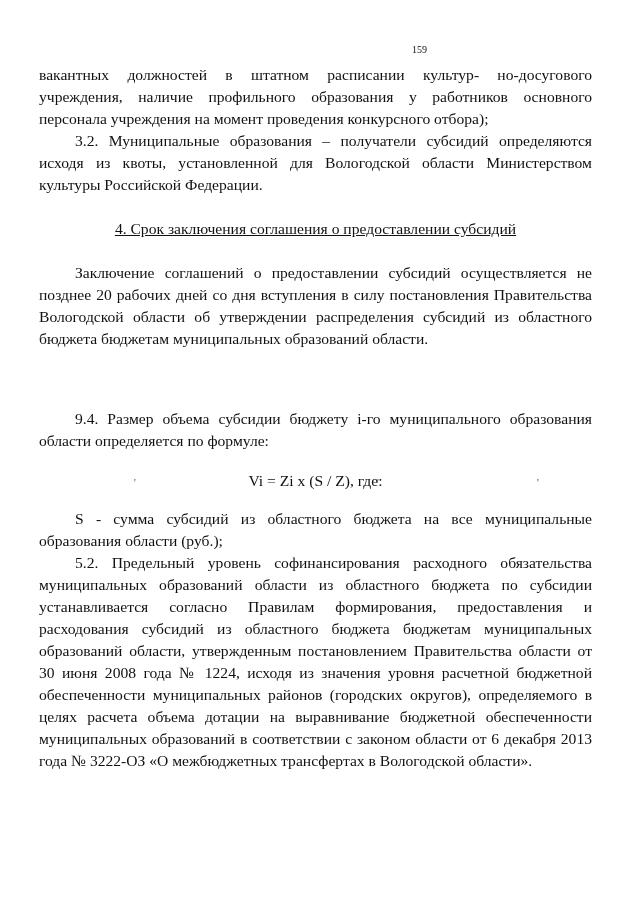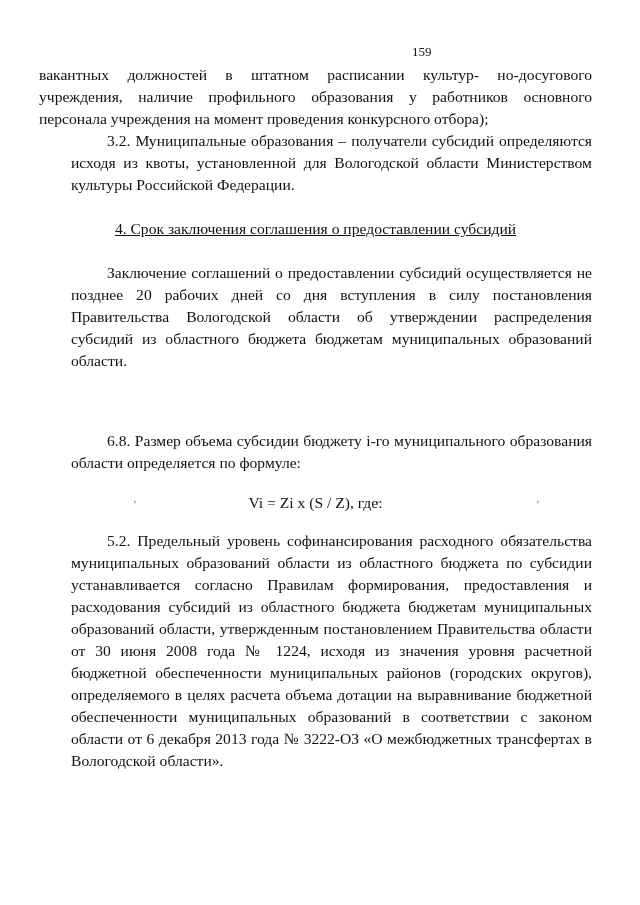--- a/index.html
+++ b/index.html
@@ -1,22 +1,22 @@
 <!DOCTYPE html>
 <html><head>
 <meta charset="utf-8">
 <style>
   html, body { margin: 0; padding: 0; background: #ffffff; }
   body { width: 640px; height: 905px; position: relative; overflow: hidden;
          font-family: "Liberation Serif", "DejaVu Serif", serif; color: #111; }
-  .page-num { position: absolute; left: 412px; top: 44px; font-size: 13px; }
+  .page-num { position: absolute; left: 412px; top: 44px; font-size: 10px; }
   .content { position: absolute; left: 39px; top: 64px; width: 553px;
              font-size: 15.6px; line-height: 22px; }
   p { margin: 0; text-align: justify; text-align-last: left; }
-  .ind { text-indent: 36px; margin-left: 32px; }
+  .ind { text-indent: 36px; }
   .heading { text-align: center; text-align-last: center; text-decoration: underline; }
   .formula-line { position: relative; height: 20px; text-align: center; text-align-last: center; }
   .tick { position: absolute; top: 2px; font-size: 10px; color: #333; }
   .gap-s { height: 18px; }
   .gap-m { height: 22px; }
   .gap-l { height: 36px; }
 </style>
 </head>
 <body>
 
@@ -28,26 +28,27 @@
 
   <div class="gap-m"></div>
   <p class="heading">4. Срок заключения соглашения о предоставлении субсидий</p>
   <div class="gap-m"></div>
 
   <p class="ind">Заключение соглашений о предоставлении субсидий осуществляется не позднее 20 рабочих дней со дня вступления в силу постановления Правительства Вологодской области об утверждении распределения субсидий из областного бюджета бюджетам муниципальных образований области.</p>
 
   <div class="gap-l"></div>
   <div class="gap-m"></div>
 
-  <p class="ind">6.8. Размер объема субсидии бюджету i-го муниципального образования области определяется по формуле:</p>
+  <p class="ind">9.4. Размер объема субсидии бюджету i-го муниципального образования области определяется по формуле:</p>
   <div class="gap-s"></div>
 
   <div class="formula-line">
     <span class="tick" style="left:-44px">'</span>
     <span class="tick" style="left:95px">'</span>
     <span>Vi = Zi x (S / Z), где:</span>
     <span class="tick" style="left:338px">'</span>
     <span class="tick" style="left:498px">'</span>
   </div>
   <div class="gap-s"></div>
 
+  <p class="ind">S - сумма субсидий из областного бюджета  на все муниципальные образования области (руб.);</p>
   <p class="ind">5.2. Предельный уровень софинансирования расходного обязательства муниципальных образований области из областного бюджета по субсидии устанавливается согласно Правилам формирования, предоставления и расходования субсидий из областного бюджета бюджетам муниципальных образований области, утвержденным постановлением Правительства области  от 30 июня 2008 года № 1224, исходя из значения уровня расчетной бюджетной обеспеченности муниципальных районов (городских округов), определяемого в целях расчета объема дотации на выравнивание бюджетной обеспеченности  муниципальных образований в соответствии с законом области от 6 декабря 2013 года № 3222-ОЗ «О межбюджетных трансфертах в Вологодской области».</p>
 </div>
 
 </body></html>

